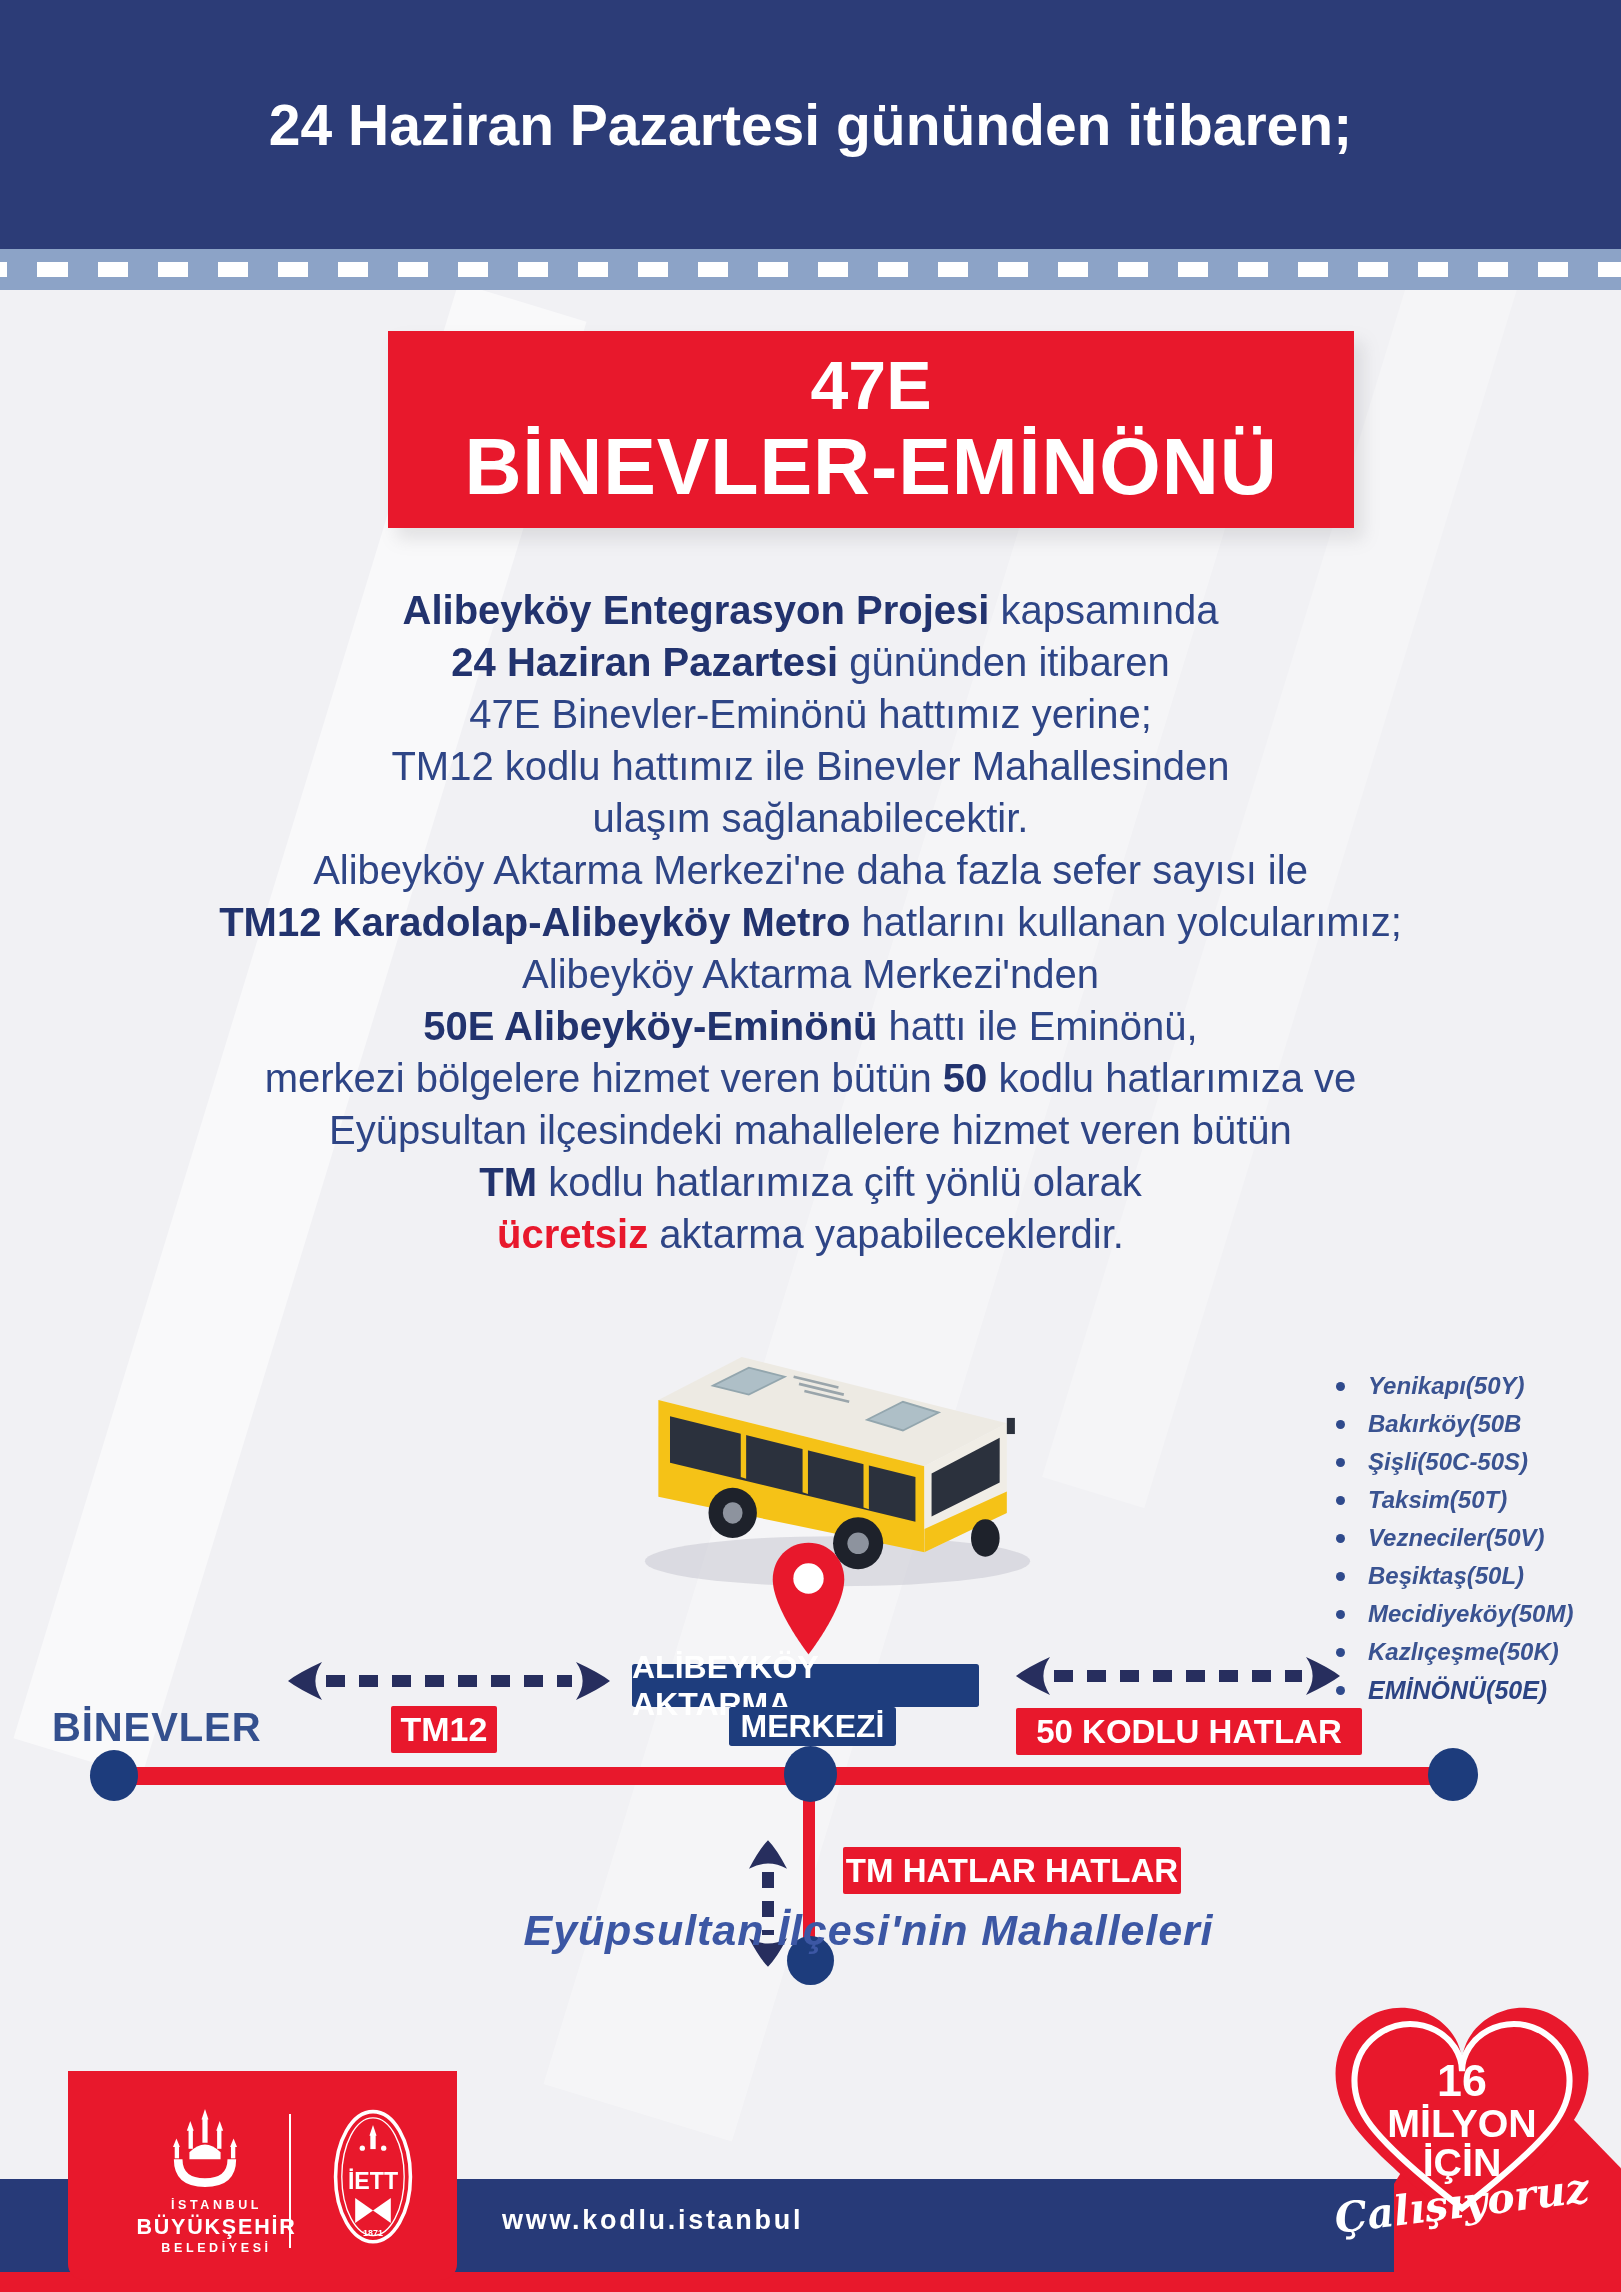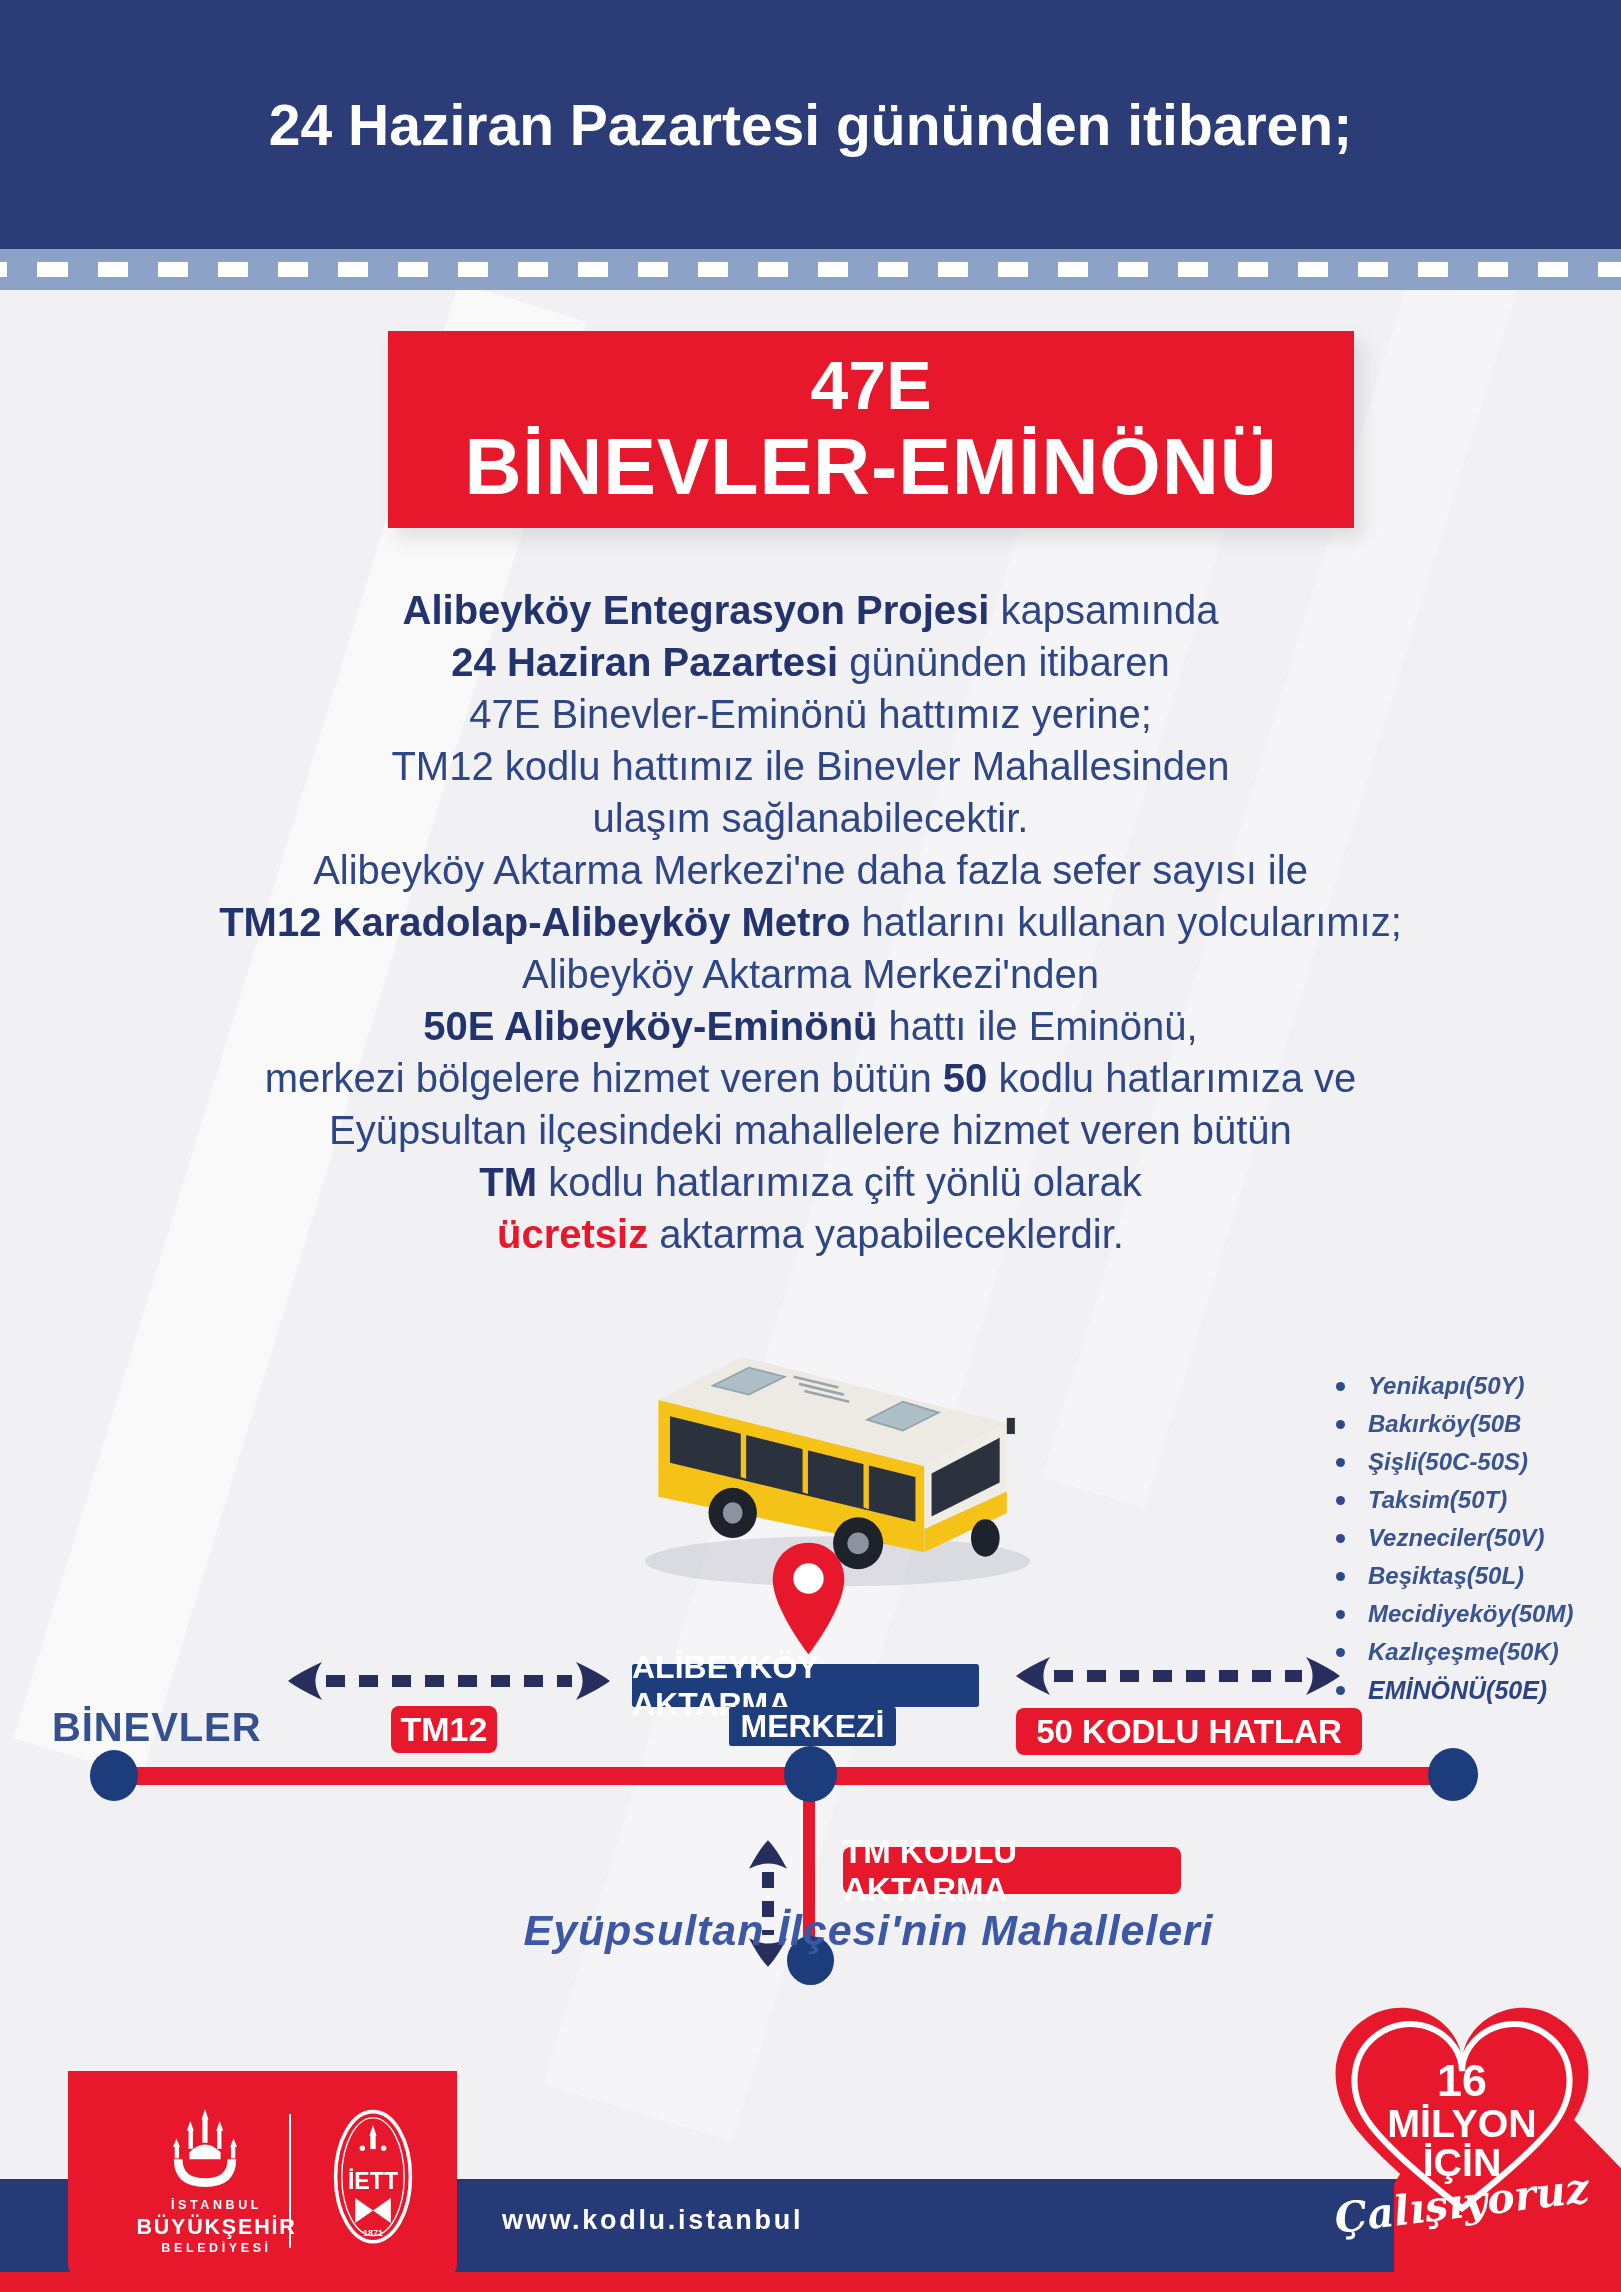--- a/index.html
+++ b/index.html
@@ -42,21 +42,21 @@
   .stops li{display:flex;align-items:center;height:38px;}
   .stops .bullet{width:9px;height:9px;border-radius:50%;background:#2f4a8c;margin-right:23px;flex:none;}
   .stops .lbl{font-size:24px;font-style:italic;font-weight:bold;color:var(--listblue);}
   .stops li.em .lbl{font-weight:bold;color:#2c4484;font-size:25px;}
 
   
   .hline{left:114px;top:1767px;width:1339px;height:18px;background:var(--red);}
   .vline{left:803px;top:1776px;width:11.6px;height:184px;background:var(--red);}
   .ndot{background:var(--dot);border-radius:50%;}
   .navybox{background:var(--boxnavy);color:#fff;font-weight:bold;display:flex;align-items:center;justify-content:center;border-radius:2.7px;}
-  .redbox{background:var(--red);color:#fff;font-weight:bold;display:flex;align-items:center;justify-content:center;border-radius:8px;}
+  .redbox{background:var(--red);color:#fff;font-weight:bold;display:flex;align-items:center;justify-content:center;border-radius:2px;}
   .binevler{left:32px;top:1705px;font-size:40px;font-weight:bold;color:var(--binevler);letter-spacing:0.9px;margin-left:20px;}
   .harrow{display:flex;align-items:center;}
   .harrow .dash{flex:1;height:11.6px;background:repeating-linear-gradient(90deg,var(--arrow) 0 19px,transparent 19px 33px);margin:0 3.6px;}
   .varrow{display:flex;flex-direction:column;align-items:center;}
   .varrow .dash{flex:1;width:11.6px;background:repeating-linear-gradient(180deg,var(--arrow) 0 16px,transparent 16px 29px);margin:2.7px 0;}
   .caption{left:116px;top:1906px;width:1505px;text-align:center;font-size:43px;font-weight:bold;font-style:italic;color:var(--caption);letter-spacing:0.9px;}
 
   
   .blueband{left:0;top:2179px;width:1621px;height:93px;background:var(--band);}
   .redstrip{left:0;top:2272px;width:1621px;height:20.6px;background:var(--red);}
@@ -225,21 +225,21 @@
     <span>MERKEZİ</span>
   </div>
 
   <div class="abs redbox" style="left:391px;top:1706px;width:106px;height:47px;font-size:34px;">
     <span>TM12</span>
   </div>
   <div class="abs redbox" style="left:1016px;top:1708px;width:346px;height:47px;font-size:33px;">
     <span>50 KODLU HATLAR</span>
   </div>
   <div class="abs redbox" style="left:843px;top:1847px;width:338px;height:47px;font-size:33px;">
-    <span>TM KODLU AKTARMA</span>
+    <span>TM HATLAR HATLAR</span>
   </div>
 
   <div class="abs caption">Eyüpsultan İlçesi'nin Mahalleleri</div>
 
   <div class="abs blueband"></div>
   <div class="abs redstrip"></div>
   <div class="abs website">www.kodlu.istanbul</div>
 
   <div class="abs logopanel">
 

